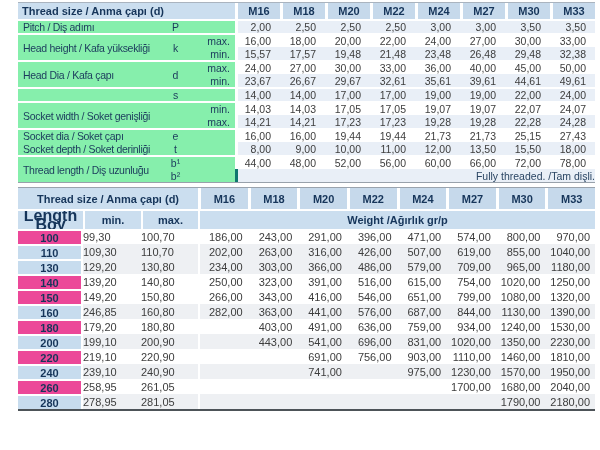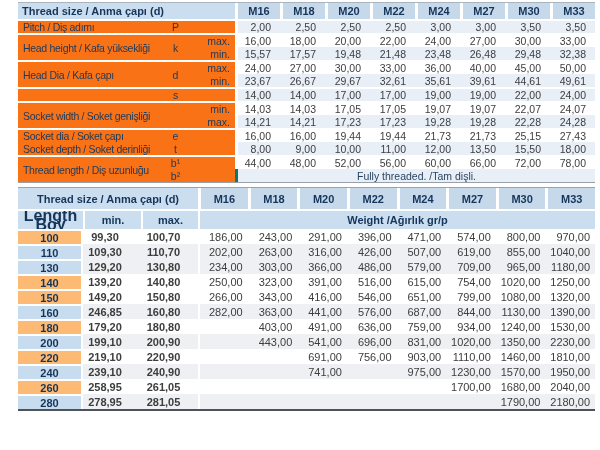--- a/index.html
+++ b/index.html
@@ -26,52 +26,52 @@
     color: #3d3d3d;
   }
 
   
   #spec {
     left: 18px; top: 2px; width: 577px;
     border-top: 1px solid #aab4bf;
     border-bottom: 1px solid #98a1ab;
   }
   #spec td { height: 13px; }
-  #spec td.blue { background: #f97316; color: #1b3a5c; }
+  #spec td.blue { background: #86efac; color: #1b3a5c; }
   #spec tr.hdr td { height: 16px; font-weight: bold; font-size: 11px; color: #16355a; }
   #spec td.corner { text-align: left; padding-left: 4px; background: #cbdeef; }
   #spec tr.hdr td.mh { background: #c6d9eb; border-left: 3px solid #fff; text-align: center; }
   #spec td.lbl { text-align: left; padding-left: 5px; letter-spacing: -0.3px; }
   #spec td.ltr { text-align: center; }
   #spec td.sub { text-align: right; padding-right: 5px; }
   #spec td.val { text-align: right; padding-right: 9px; background: #ffffff; }
   #spec tr.sh td.val { background: #e9eff7; }
   #spec tr.gs td { border-top: 2px solid #fff; }
   #spec td.val.first { border-left: 3px solid #fff; }
-  #spec td.spantxt { text-align: center; background: #e9eff7; color: #2a4563; border-left: 3px solid #0f766e; }
+  #spec td.spantxt { text-align: right; background: #e9eff7; color: #2a4563; border-left: 3px solid #0f766e; }
 
   
   #wt {
     left: 18px; top: 187px; width: 577px;
     border-top: 1px solid #9aa3ad;
     border-bottom: 2px solid #4d5358;
   }
   #wt td { font-size: 11px; }
   #wt tr.hdr1 td { height: 21px; font-weight: bold; color: #16355a; }
   #wt td.corner { background: #cbdeef; text-align: center; }
   #wt tr.hdr1 td.mh { background: #c6d9eb; border-left: 3px solid #fff; text-align: center; }
   #wt tr.hdr2 td { height: 19px; border-top: 2px solid #fff; font-weight: bold; color: #16355a; background: #cbdeef; text-align: center; }
   #wt tr.hdr2 td.sep { border-left: 2px solid #fff; }
   #wt td.lenhdr div { line-height: 9px; font-size: 16px; }
   #wt tr.row td { height: 15px; }
   #wt td.len {
-    background: #fdba74; color: #16355a; font-weight: bold; text-align: center;
+    background: #ec4899; color: #16355a; font-weight: bold; text-align: center;
     border-top: 2px solid #fff; border-right: 2px solid #fff;
   }
-  #wt td.min, #wt td.max { text-align: center; font-weight: bold; }
+  #wt td.min, #wt td.max { text-align: left; }
   #wt td.min { padding-right: 14px; }
   #wt td.max { padding-right: 12px; }
   #wt td.w { text-align: right; padding-right: 5px; }
   #wt td.w.first { border-left: 2px solid #fff; }
   #wt tr.sh td.min, #wt tr.sh td.max, #wt tr.sh td.w { background: #eef0f3; }
   #wt tr.sh td.len { background: #c7dcee; }
 </style>
 </head>
 <body>
 

